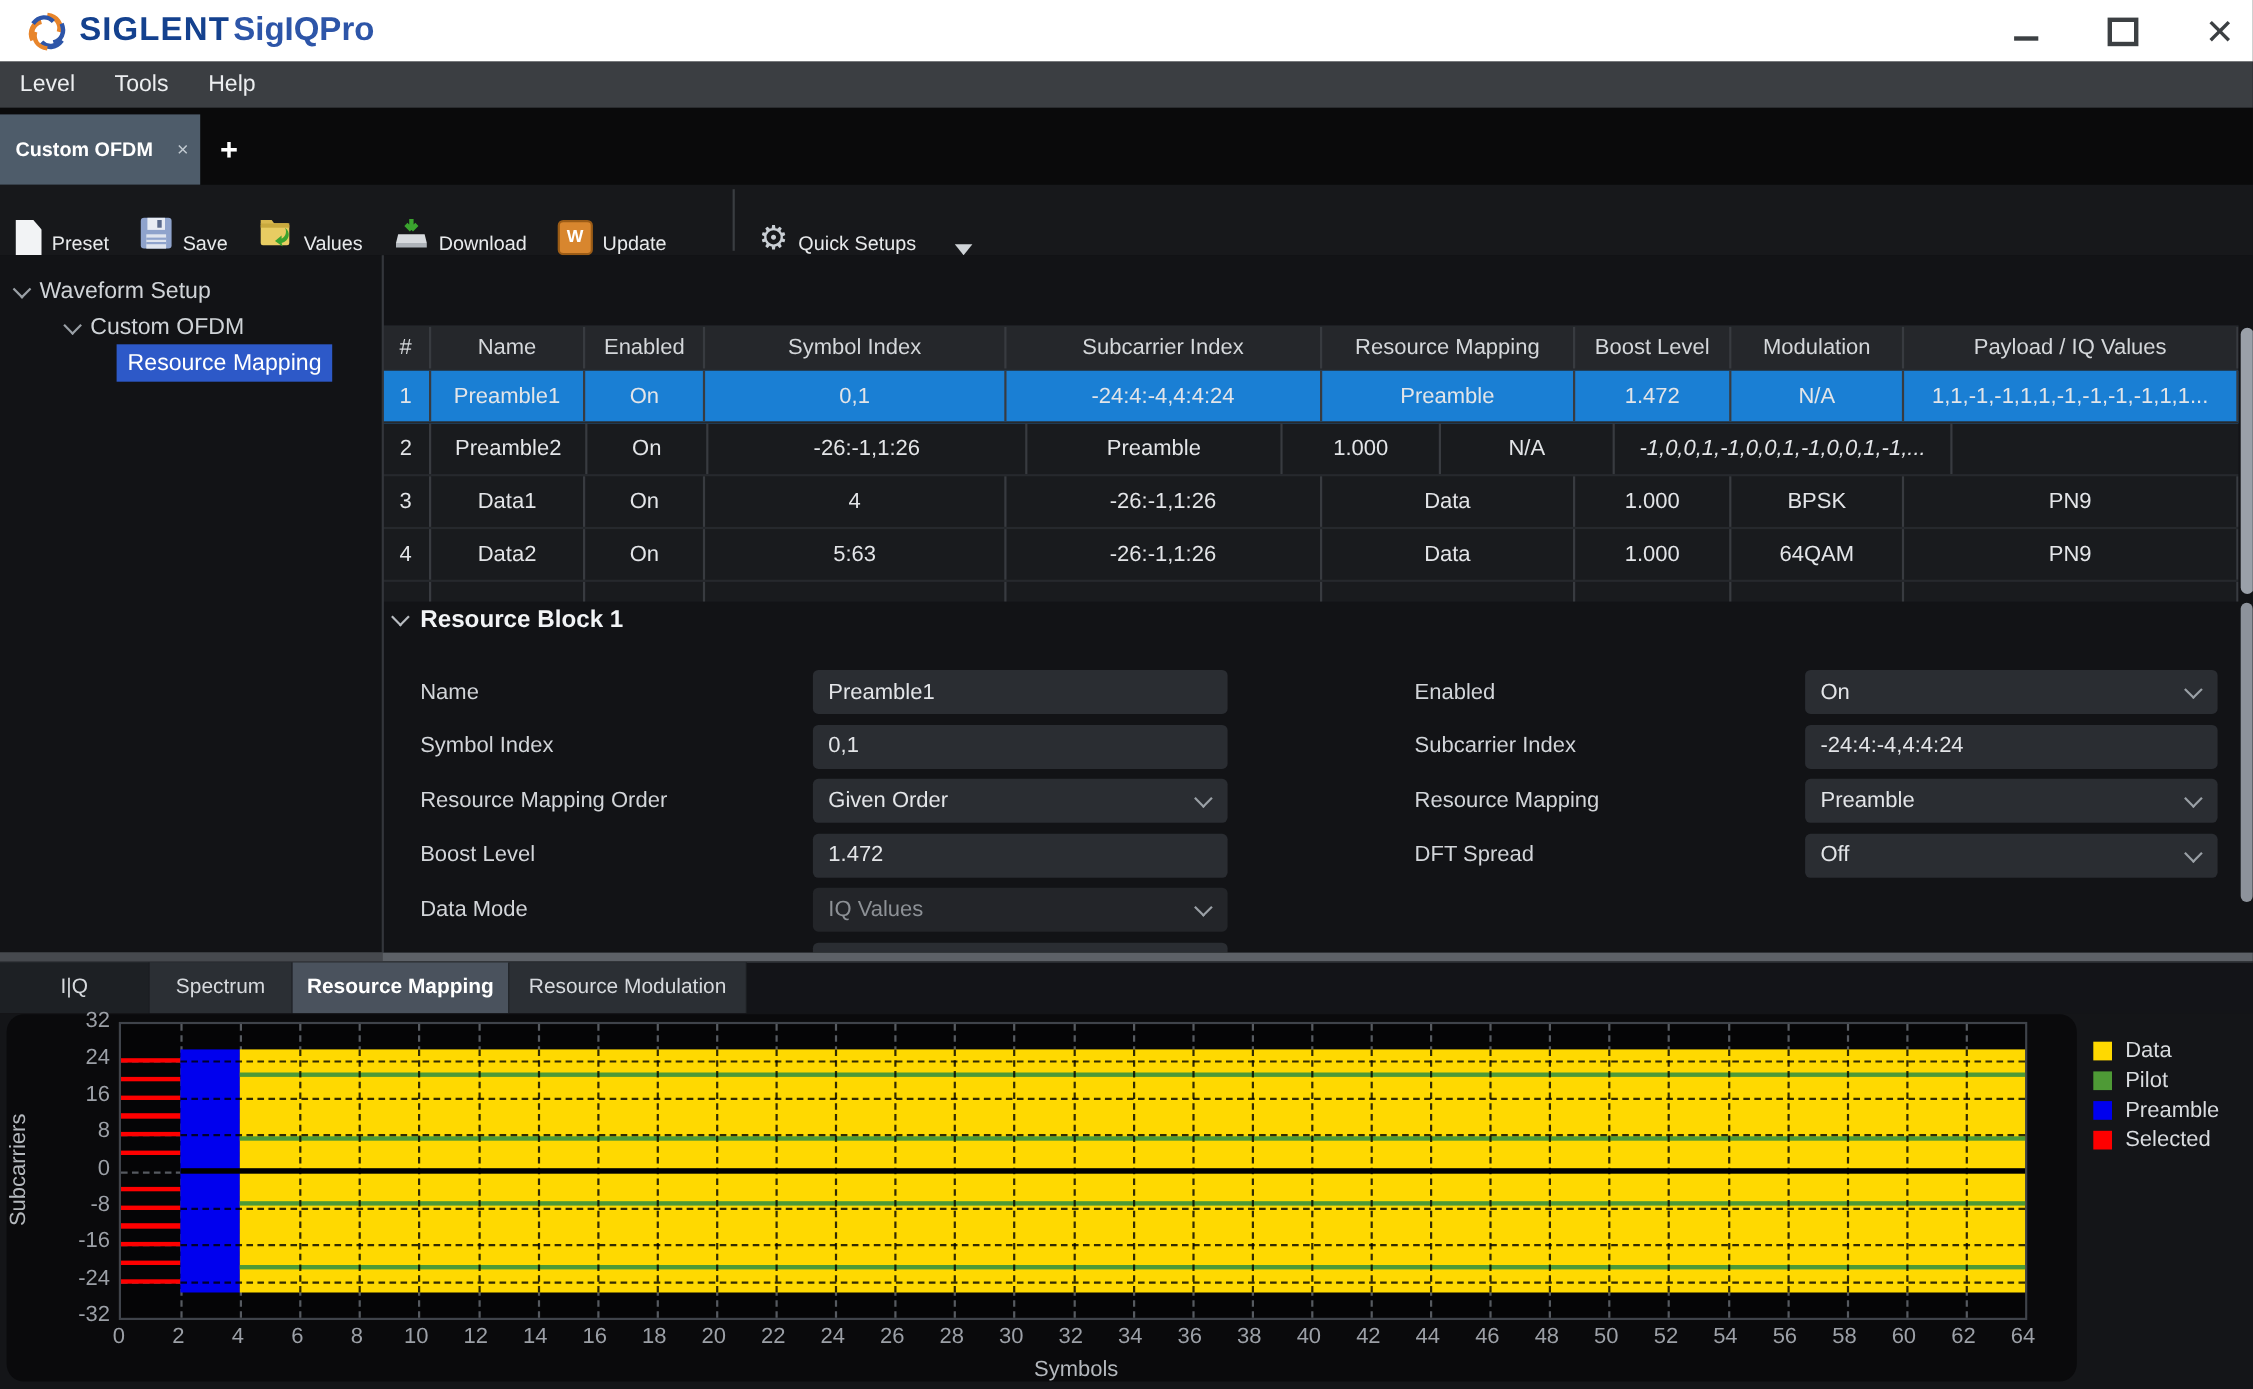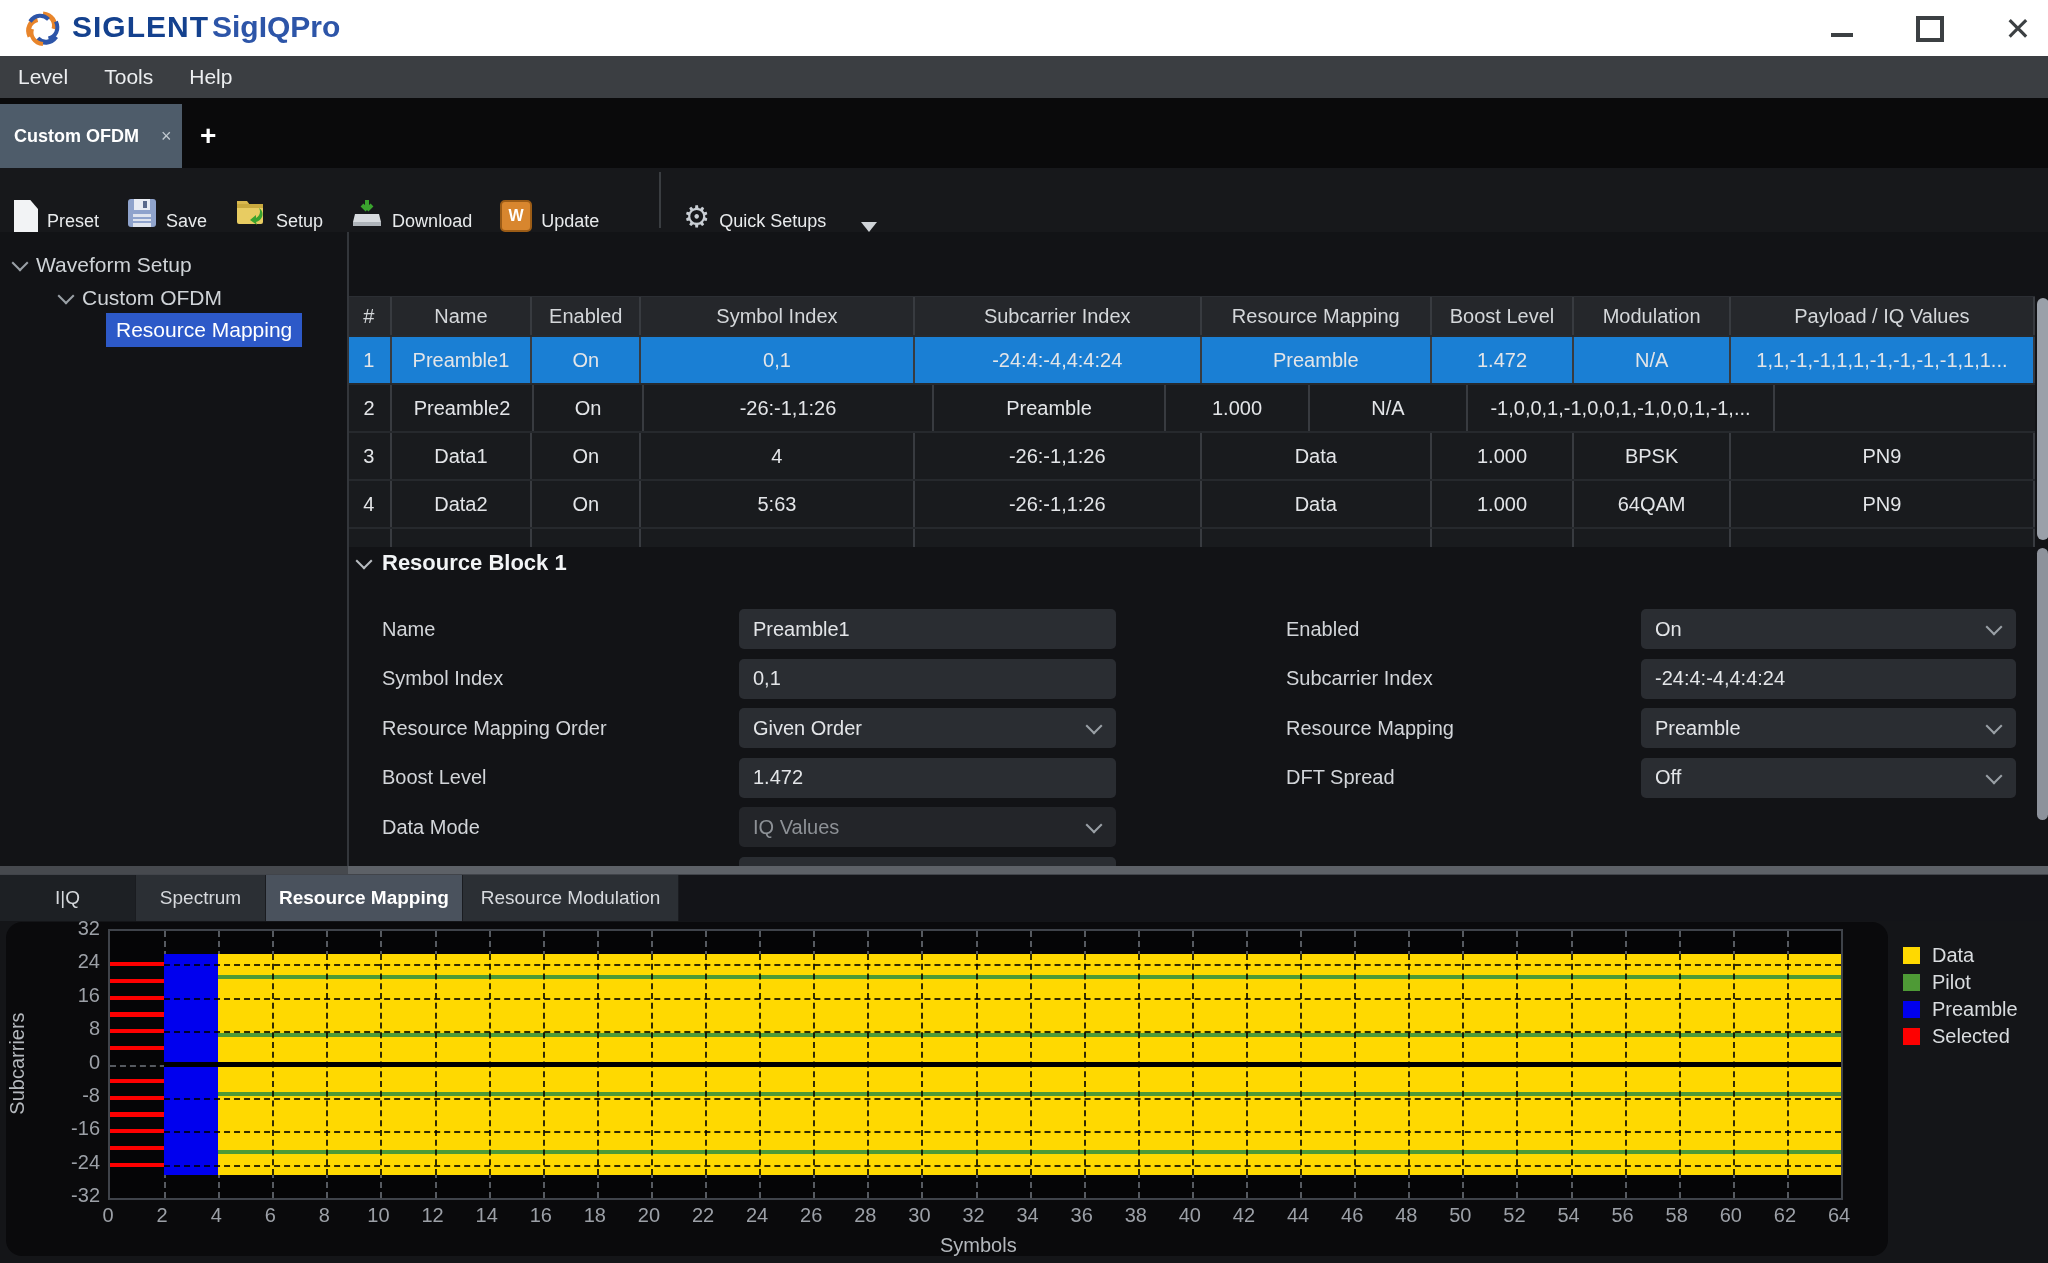--- a/index.html
+++ b/index.html
@@ -156,21 +156,21 @@
           </svg></span>
         <span class="t">Save</span>
       </div>
       <div class="tool-btn">
         <span><svg width="32" height="32" viewBox="0 0 32 32">
             <path d="M2 5 h10 l3 4 h-13 z" fill="#d9b84e"></path>
             <rect x="2" y="8" width="26" height="20" rx="2" fill="#e8cc62"></rect>
             <rect x="2" y="8" width="26" height="4" fill="#c9a93e"></rect>
             <path d="M24 12 c6 4 4 12 -3 14 l1 3 -7 -5 6 -5 0 3 c4 -2 5 -7 3 -10 z" fill="#3aa32e"></path>
           </svg></span>
-        <span class="t">Setup</span>
+        <span class="t">Values</span>
       </div>
       <div class="tool-btn">
         <span><svg width="32" height="30" viewBox="0 0 32 30">
             <path d="M16 2 v10 M16 12 l-5 -5 M16 12 l5 -5" stroke="#3aa32e" stroke-width="4" fill="none"></path>
             <path d="M4 16 h24 l2 8 h-28 z" fill="#d7dade"></path>
             <path d="M2 24 h28 v4 h-28 z" fill="#aeb3b9"></path>
           </svg></span>
         <span class="t">Download</span>
       </div>
       <div class="tool-btn">
@@ -229,21 +229,21 @@
           <div class="tcell" style="width: 305px;">1,1,-1,-1,1,1,-1,-1,-1,-1,1,1...</div>
         </div>
         <div class="trow">
           <div class="tcell" style="width: 42px;">2</div>
           <div class="tcell" style="width: 140px;">Preamble2</div>
           <div class="tcell" style="width: 108px;">On</div>
           <div class="tcell" style="width: 288px;">-26:-1,1:26</div>
           <div class="tcell" style="width: 230px;">Preamble</div>
           <div class="tcell" style="width: 142px;">1.000</div>
           <div class="tcell" style="width: 156px;">N/A</div>
-          <div class="tcell" style="width: 305px;">-1,0,0,1,-1,0,0,1,-1,0,0,1,-1,...</div>
+          <div class="tcell" style="width: 305px; font-style: italic;">-1,0,0,1,-1,0,0,1,-1,0,0,1,-1,...</div>
         </div>
         <div class="trow">
           <div class="tcell" style="width: 42px;">3</div>
           <div class="tcell" style="width: 140px;">Data1</div>
           <div class="tcell" style="width: 108px;">On</div>
           <div class="tcell" style="width: 274px;">4</div>
           <div class="tcell" style="width: 288px;">-26:-1,1:26</div>
           <div class="tcell" style="width: 230px;">Data</div>
           <div class="tcell" style="width: 142px;">1.000</div>
           <div class="tcell" style="width: 156px;">BPSK</div>

